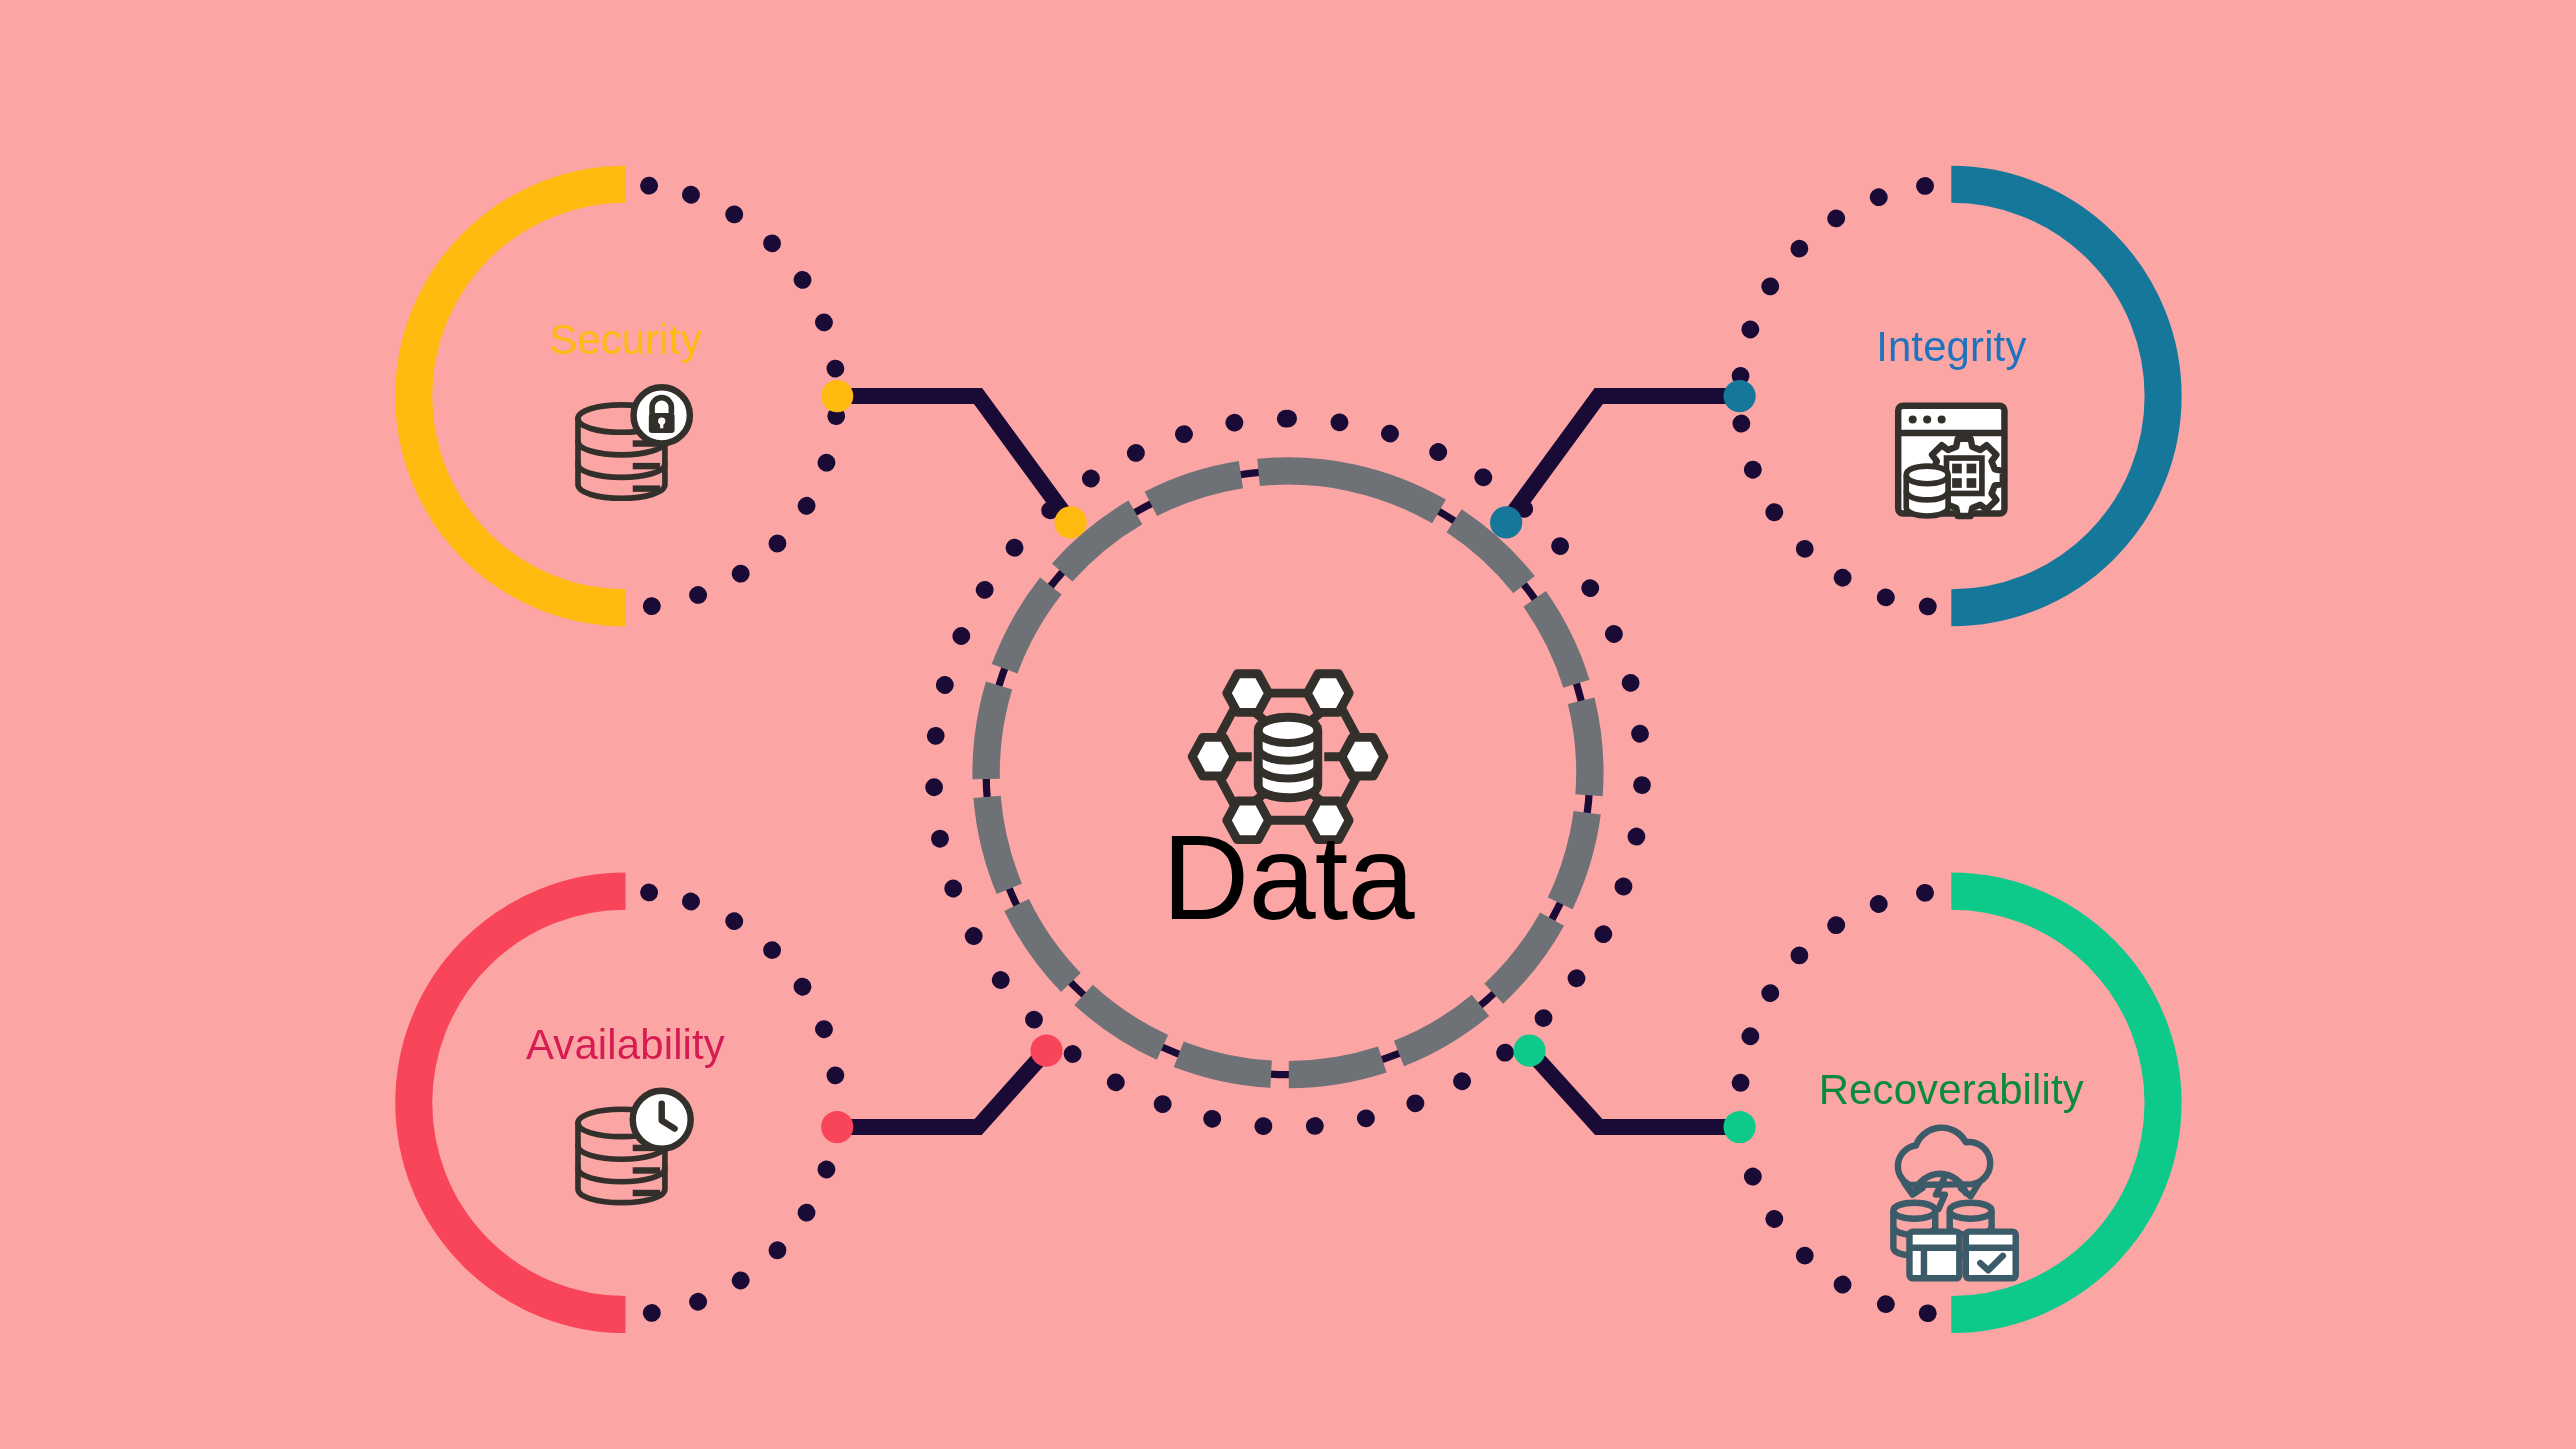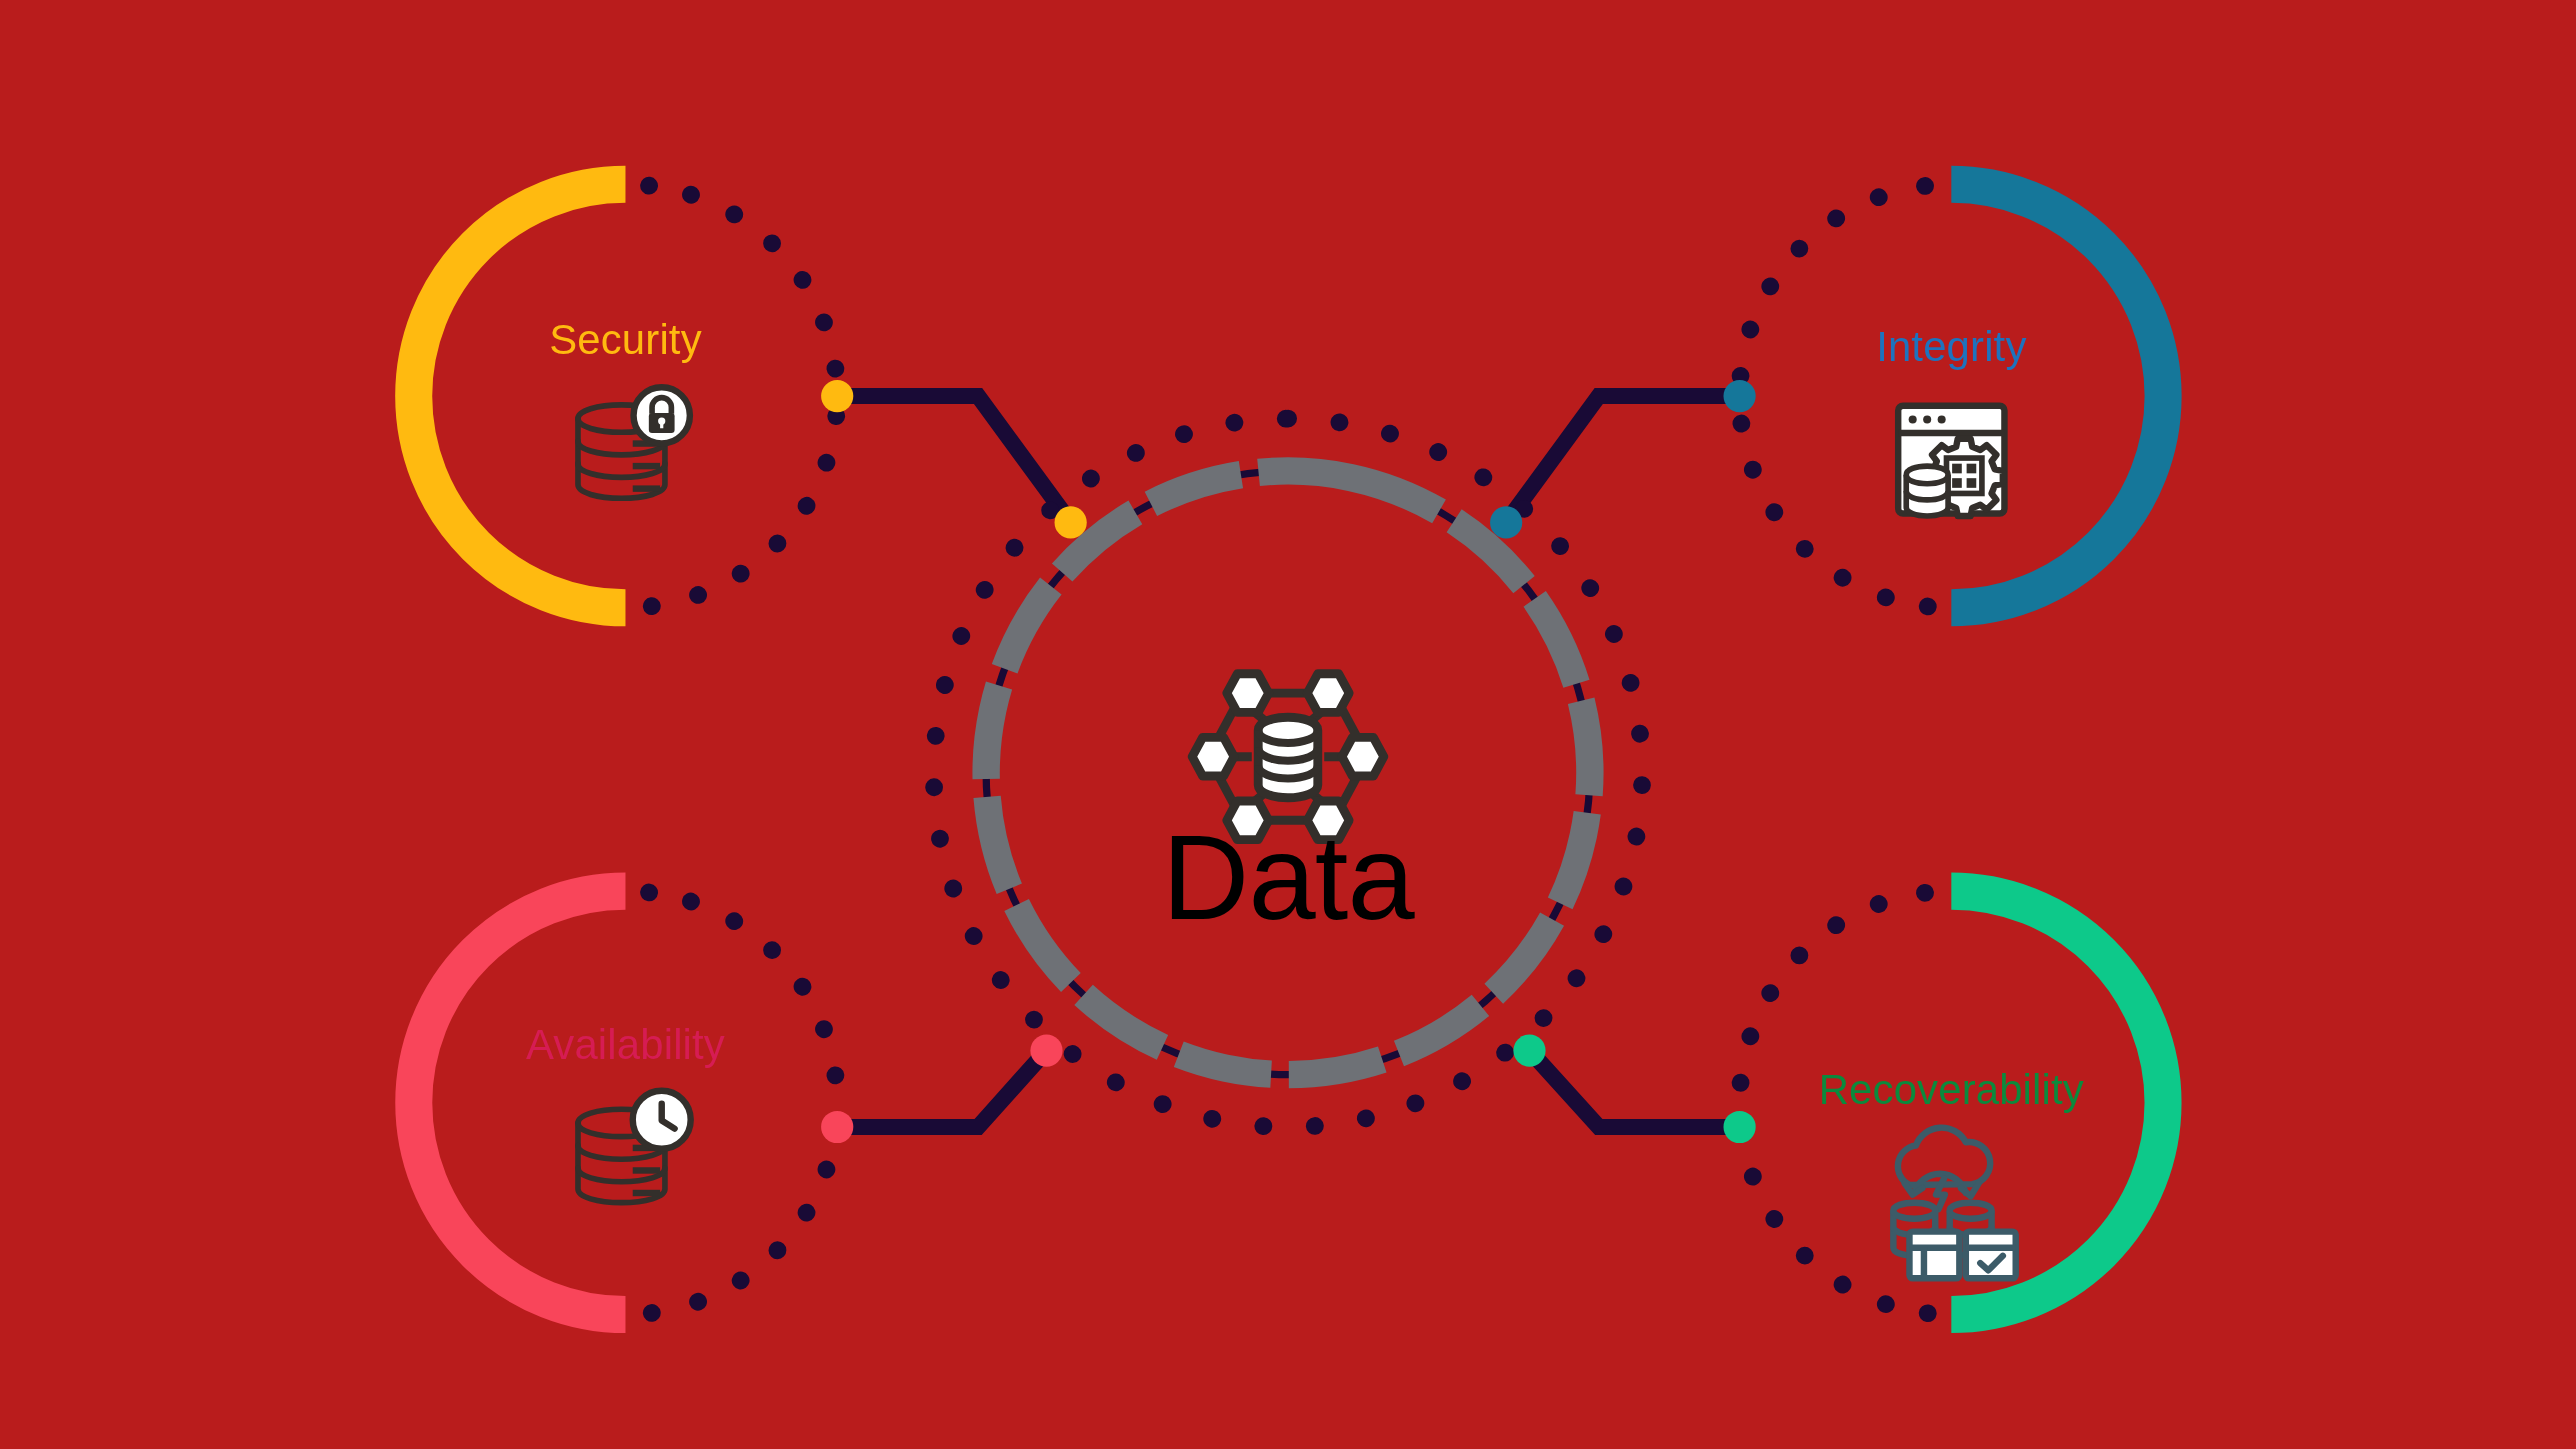--- a/index.html
+++ b/index.html
@@ -10,21 +10,21 @@
   body {
     width: 2576px;
     height: 1449px;
     font-family: "Liberation Sans", sans-serif;
     overflow: hidden;
   }
   #diagram-root {
     position: relative;
     width: 2576px;
     height: 1449px;
-    background: #b91c1c;
+    background: #fca5a5;
   }
   #diagram-svg {
     position: absolute;
     top: 0;
     left: 0;
     width: 2576px;
     height: 1449px;
     display: block;
   }
   .node-label {

